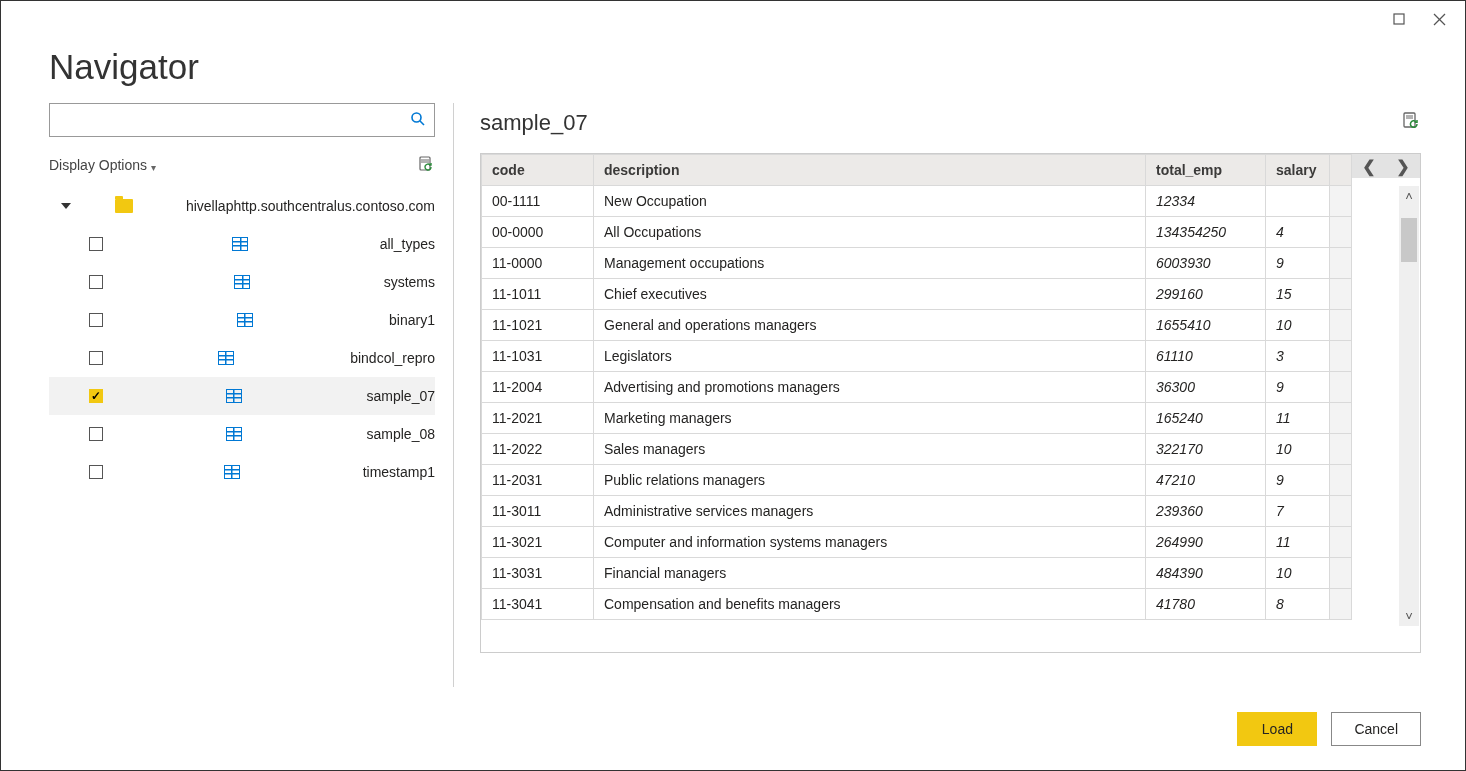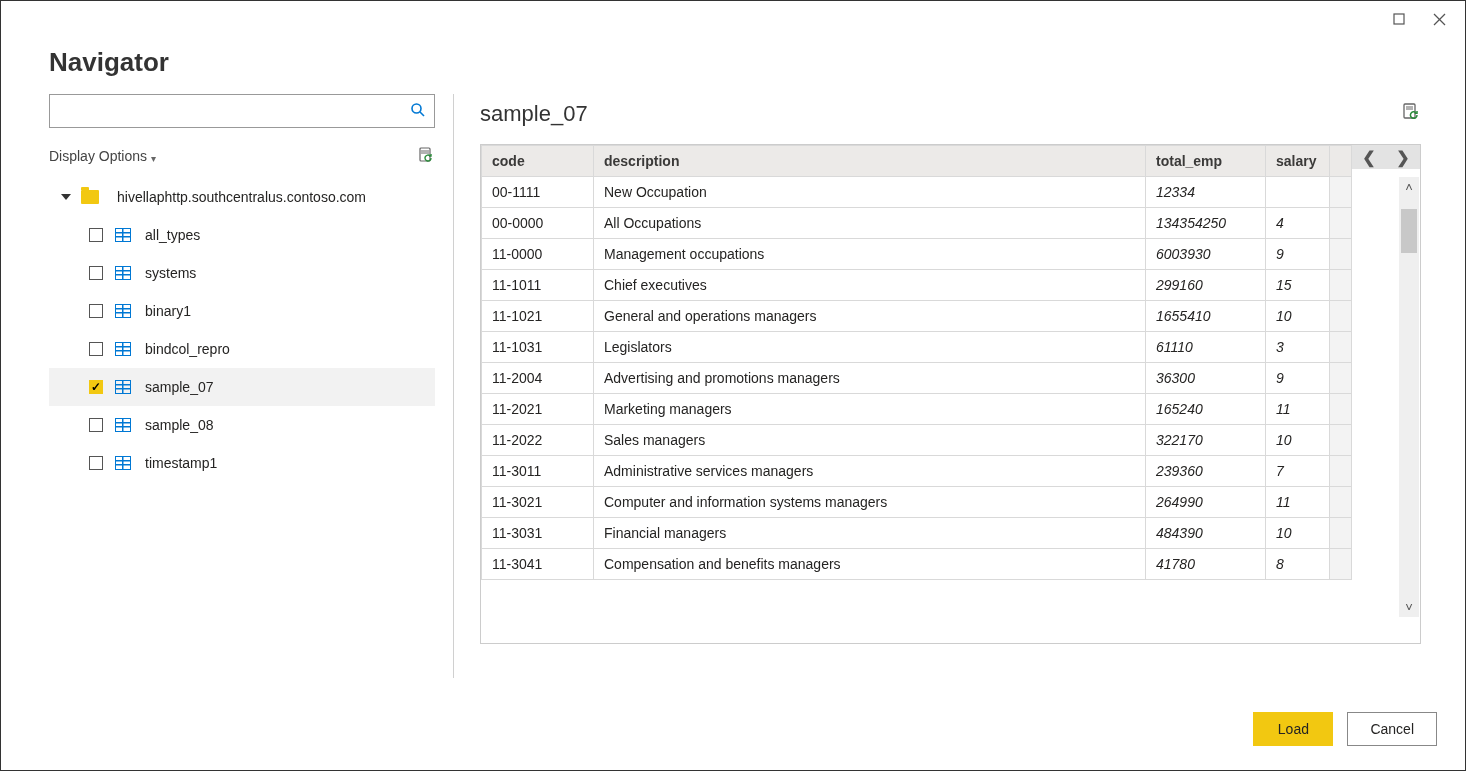--- a/index.html
+++ b/index.html
@@ -26,22 +26,22 @@
     align-items: center;
     padding: 0 6px;
   }
   .titlebar .win-btn {
     width: 40px; height: 28px;
     display: flex; align-items: center; justify-content: center;
     color: #555; font-size: 14px;
   }
   .titlebar .win-btn svg { stroke: #555; }
   .dialog-title {
-    font-size: 26px;
-    font-weight: 700;
+    font-size: 35px;
+    font-weight: 400;
     color: #333;
     padding: 10px 48px 16px 48px;
   }
   .body {
     display: flex;
     padding: 0 44px 0 48px;
     height: 584px;
   }
   
   .left {
@@ -60,21 +60,21 @@
   }
   .search-wrap .search-icon { color:#0078d4; }
   .display-opts {
     display:flex; align-items:center; justify-content:space-between;
     height: 28px; margin-bottom:8px; color:#444;
   }
   .display-opts .lbl { display:flex; align-items:flex-end; gap:4px; cursor:pointer;}
   .tree { margin-top:6px; user-select:none; }
   .tree-row {
     display:flex; align-items:center;
-    height: 38px; gap:6px; padding-left:4px;
+    height: 38px; gap:6px; padding-left:4px;justify-content:space-between;
   }
   .root-row { padding-left: 12px; }
   .tree .item-row { padding-left: 40px; }
   .tree-row.selected { background:#f2f2f2; }
   .caret {
     width:0;height:0;
     border-left:5px solid transparent;
     border-right:5px solid transparent;
     border-top:6px solid #333;
     transform: rotate(0deg);
@@ -158,21 +158,21 @@
   .hscroll .harrow {
     width:34px;height:100%; display:flex;align-items:center;justify-content:center;
     color:#555; font-weight:bold; font-size:16px;
     background:#e3e3e3;
   }
   .hscroll .htrack { flex:1; height:100%; position:relative; background:#efefef;}
   .hscroll .hthumb { position:absolute; left:0; top:2px; bottom:2px; width:82%; background:#cfcfcf;}
 
   
   .footer {
-    position:absolute; right:28px; bottom:24px;
+    position:absolute; right:44px; bottom:24px;
     display:flex; gap:14px;margin-top:18px;
   }
   .btn {
     height:34px; padding:0 22px; border:1px solid #888; background:#fff;
     font-size:14px; color:#252423; display:flex; align-items:center; justify-content:center;
     min-width:80px; cursor:pointer;
   }
   .btn.primary { background:#f2c811; border-color:#f2c811; }
 
   .doc-refresh-icon { display:inline-flex; }
@@ -363,20 +363,27 @@
                   <td class="scroll-stub"></td>
                 </tr>
                 <tr>
                   <td>11-2022</td>
                   <td>Sales managers</td>
                   <td class="num">322170</td>
                   <td class="num">10</td>
                   <td class="scroll-stub"></td>
                 </tr>
                 <tr>
+                  <td>11-2031</td>
+                  <td>Public relations managers</td>
+                  <td class="num">47210</td>
+                  <td class="num">9</td>
+                  <td class="scroll-stub"></td>
+                </tr>
+                <tr>
                   <td>11-3011</td>
                   <td>Administrative services managers</td>
                   <td class="num">239360</td>
                   <td class="num">7</td>
                   <td class="scroll-stub"></td>
                 </tr>
                 <tr>
                   <td>11-3021</td>
                   <td>Computer and information systems managers</td>
                   <td class="num">264990</td>

